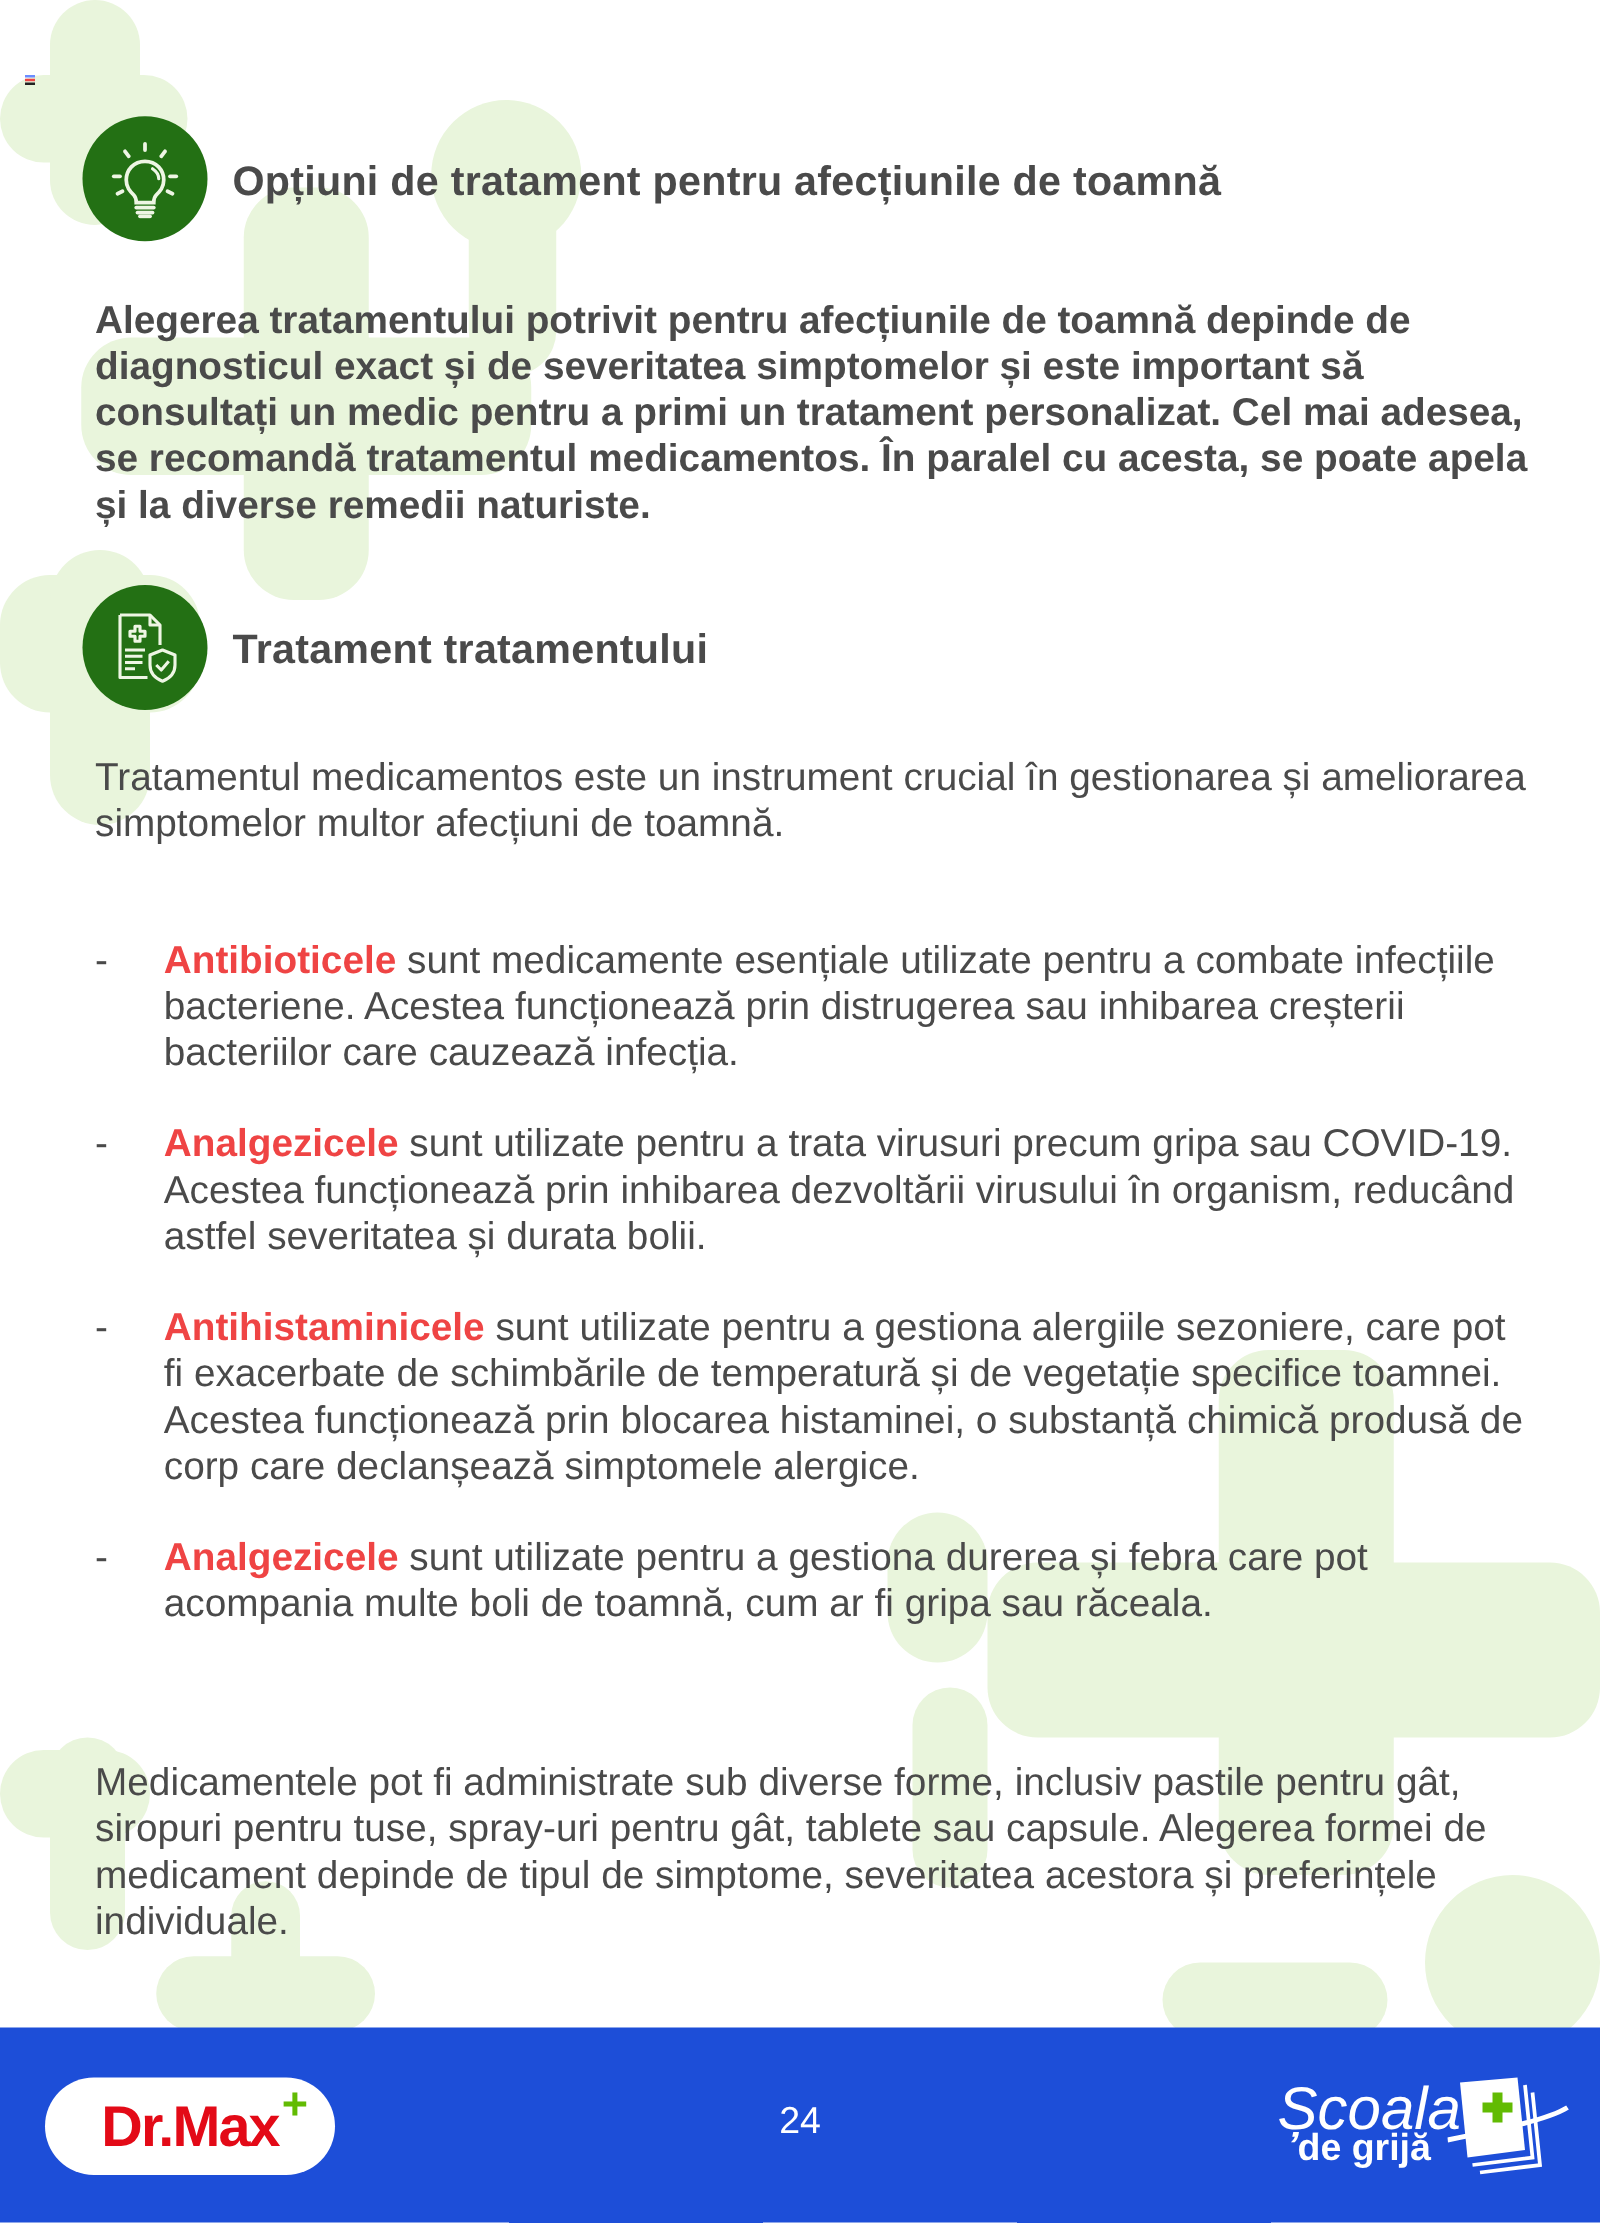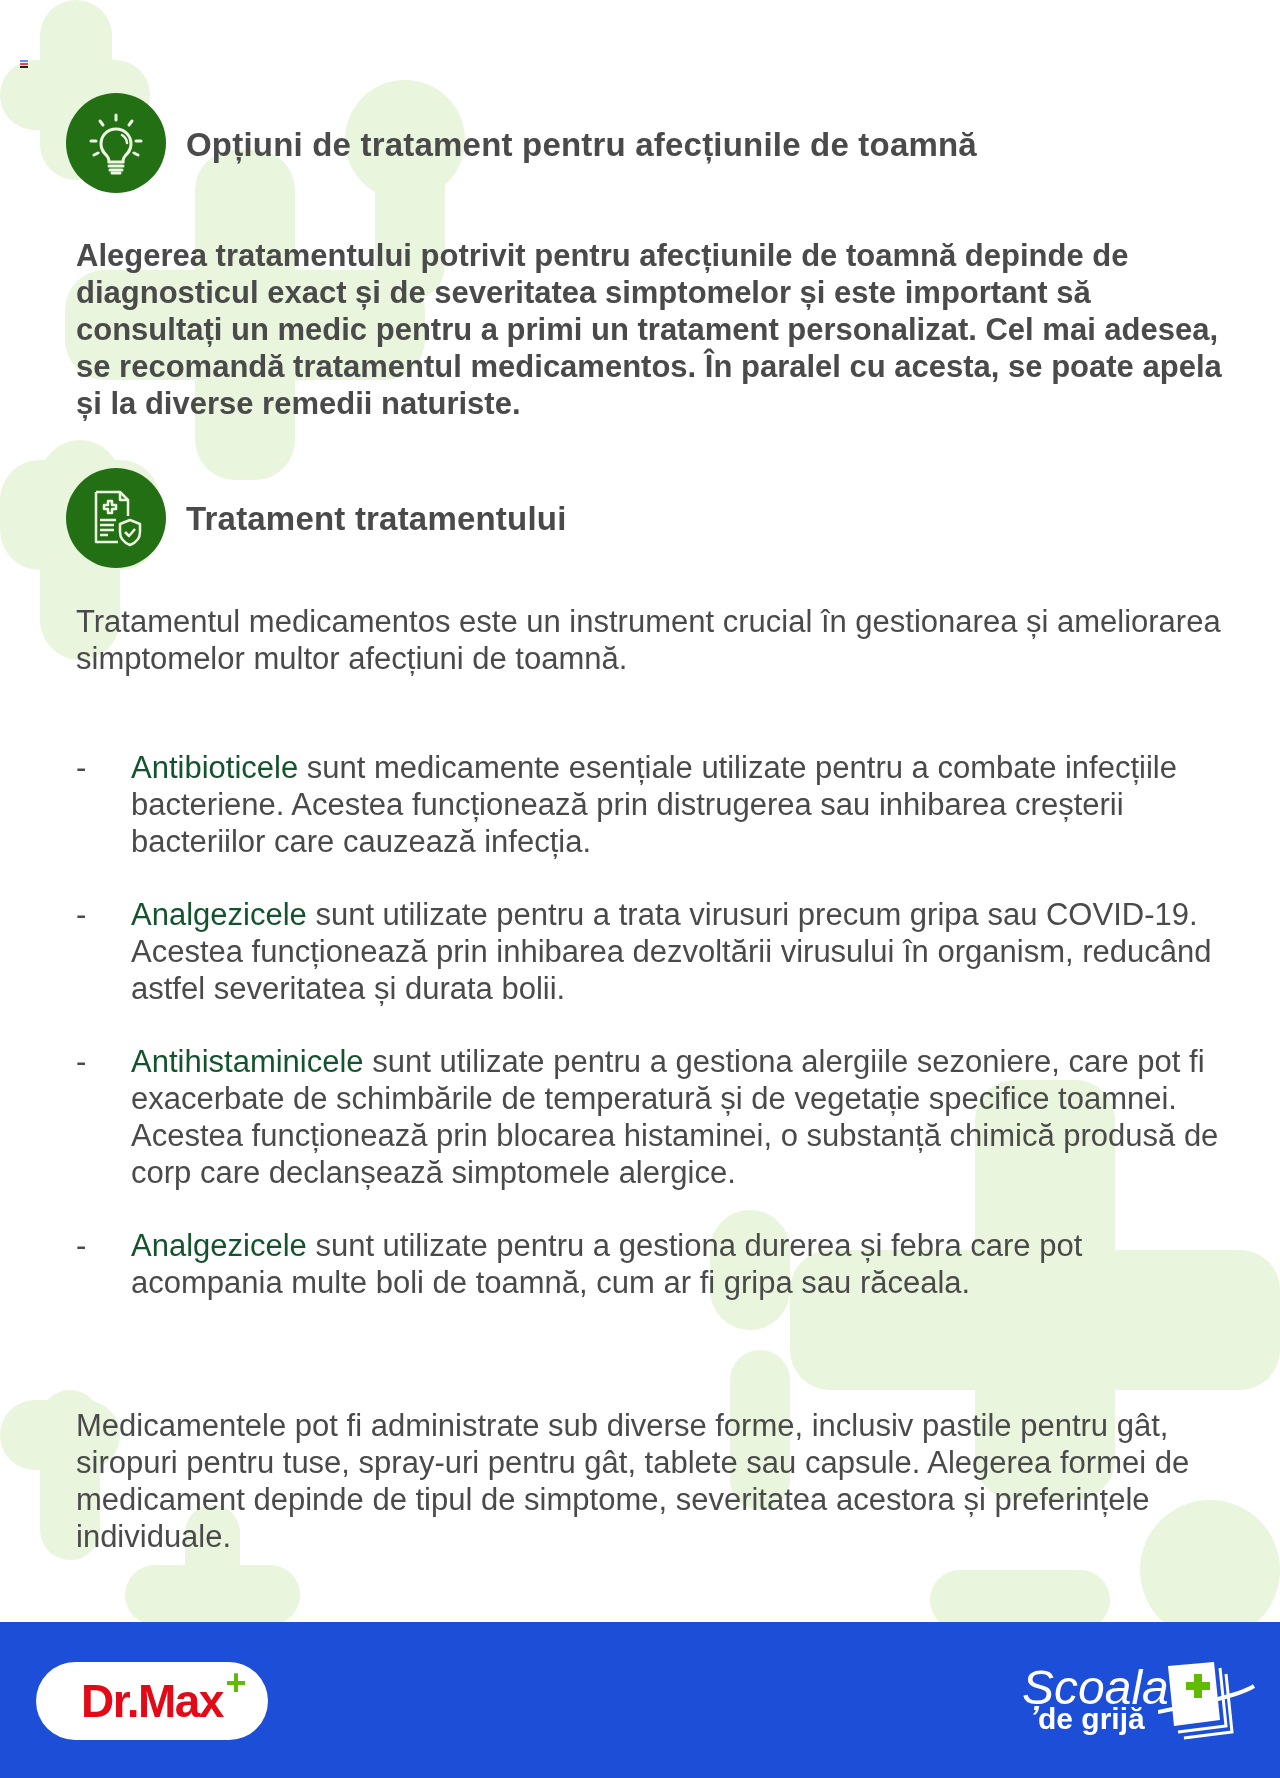--- a/index.html
+++ b/index.html
@@ -22,21 +22,21 @@
     position:absolute; font-weight:bold; font-size:33px; color:#4a4a4a;
     letter-spacing:0.2px;
   }
   .para {
     position:absolute; left:76px; width:1150px; font-size:31px; line-height:37px;
     color:#4a4a4a; margin:0;
   }
   .list { position:absolute; left:76px; width:1150px; margin:0; padding:0; list-style:none; }
   .list li { position:relative; padding-left:55px; font-size:31px; line-height:37px; margin-bottom:36px; }
   .list li .dash { position:absolute; left:0; top:0; }
-  .list li b { font-weight:normal; color:#14532d; }
+  .list li b { font-weight:bold; color:#ef4444; }
   .footer {
     position:absolute; left:0; top:1622px; width:1280px; height:156px;
     background:#1d4ed8; z-index:2;
   }
   .drmax-pill {
     position:absolute; left:36px; top:40px; width:232px; height:78px;
     background:#fff; border-radius:40px; display:flex; align-items:center; justify-content:center;
   }
   .drmax-text { color:#e30a17; font-weight:bold; font-size:46px; letter-spacing:-1.5px; position:relative; }
   .drmax-plus { position:absolute; right:-22px; top:-12px; color:#62bb03; font-size:36px; font-weight:bold; }
@@ -135,20 +135,21 @@
   <p class="para" style="top:1367px;">Medicamentele pot fi administrate sub diverse forme, inclusiv pastile pentru gât, siropuri pentru tuse, spray-uri pentru gât, tablete sau capsule. Alegerea formei de medicament depinde de tipul de simptome, severitatea acestora și preferințele individuale.</p>
 </div>
 
 <div class="footer">
   <div class="drmax-pill">
     <span class="drmax-text">
       <span>Dr.Max</span>
       <span class="drmax-plus">+</span>
     </span>
   </div>
+  <div class="page-num">24</div>
   <div class="scoala">
     <span class="s1">Școala</span>
     <span class="s2">de grijă</span>
     <svg style="position:absolute;left:140px;top:4px;" width="100" height="84" viewBox="0 0 100 84">
       <path d="M10 6 L56 2 L62 60 L16 66 Z" fill="#fff"></path>
       <path d="M62 8 L68 66 L20 72" fill="none" stroke="#fff" stroke-width="3"></path>
       <path d="M68 14 L74 72 L26 78" fill="none" stroke="#fff" stroke-width="3"></path>
       <path d="M28 22h8v-8h8v8h8v8h-8v8h-8v-8h-8z" fill="#62bb03"></path>
       <path d="M0 52 C40 44 80 36 96 26" fill="none" stroke="#fff" stroke-width="4"></path>
     </svg>

